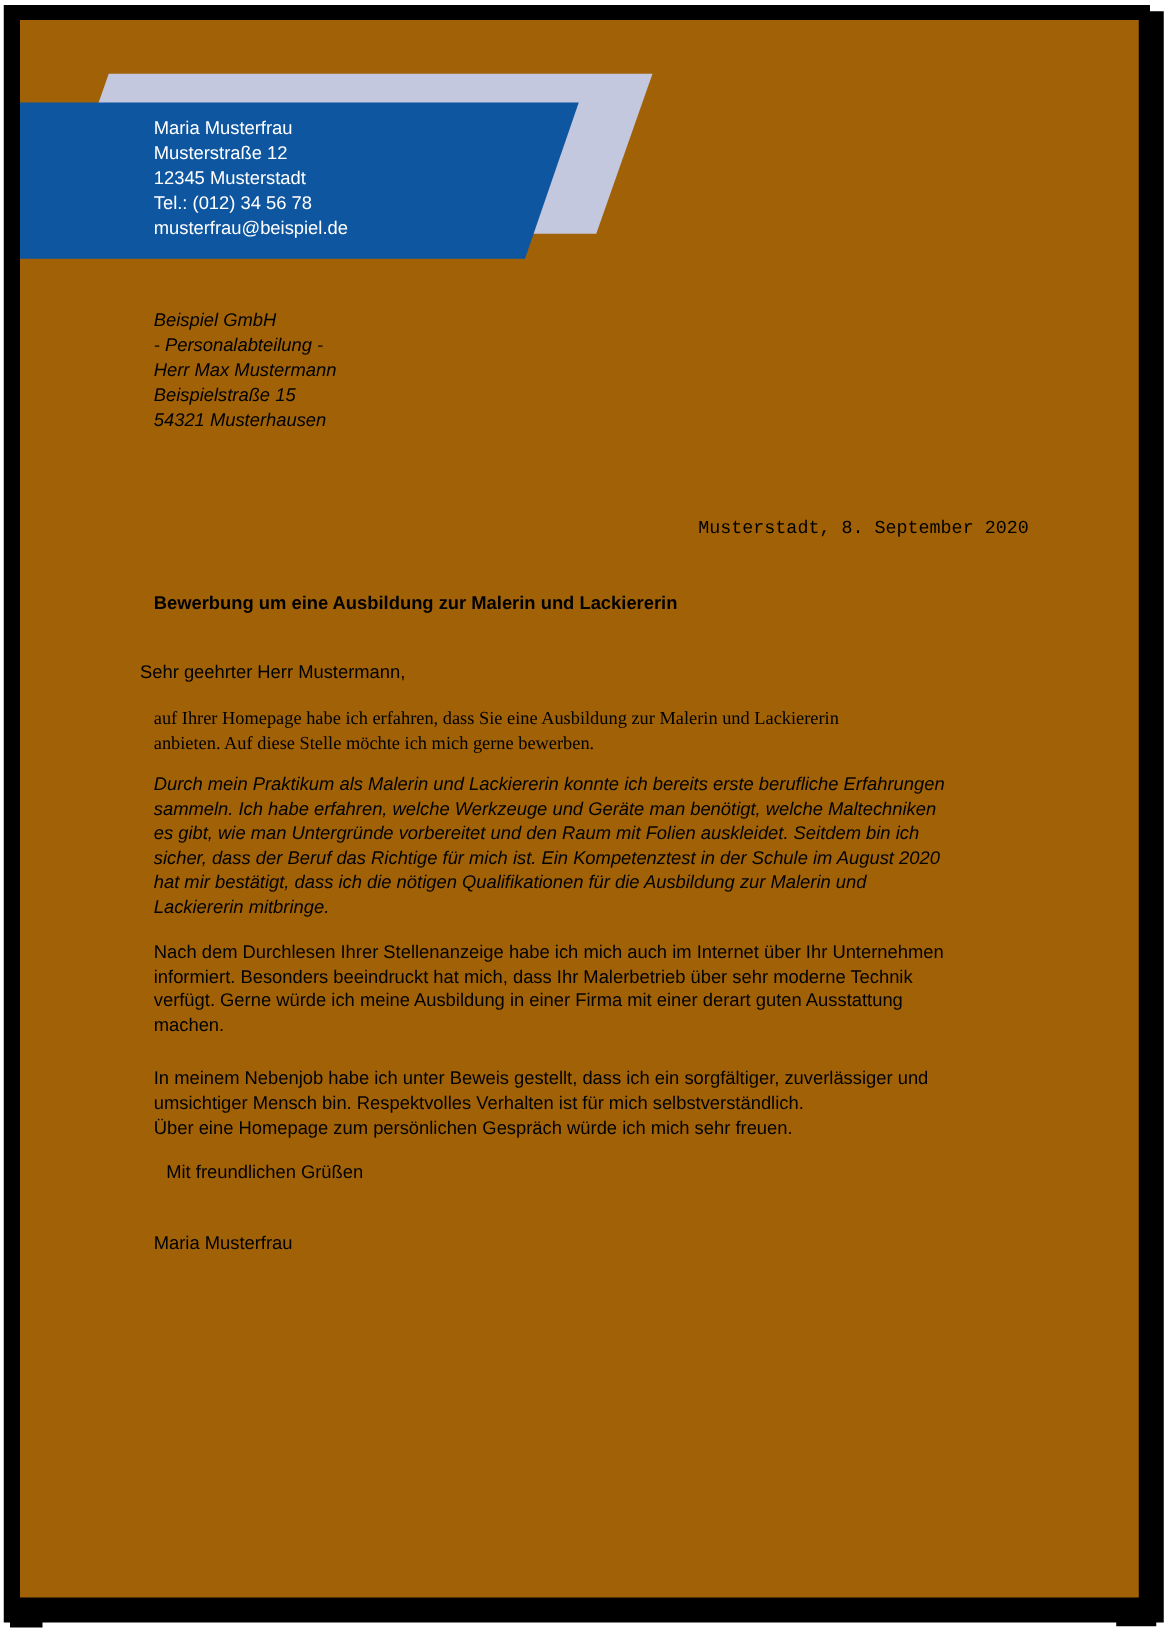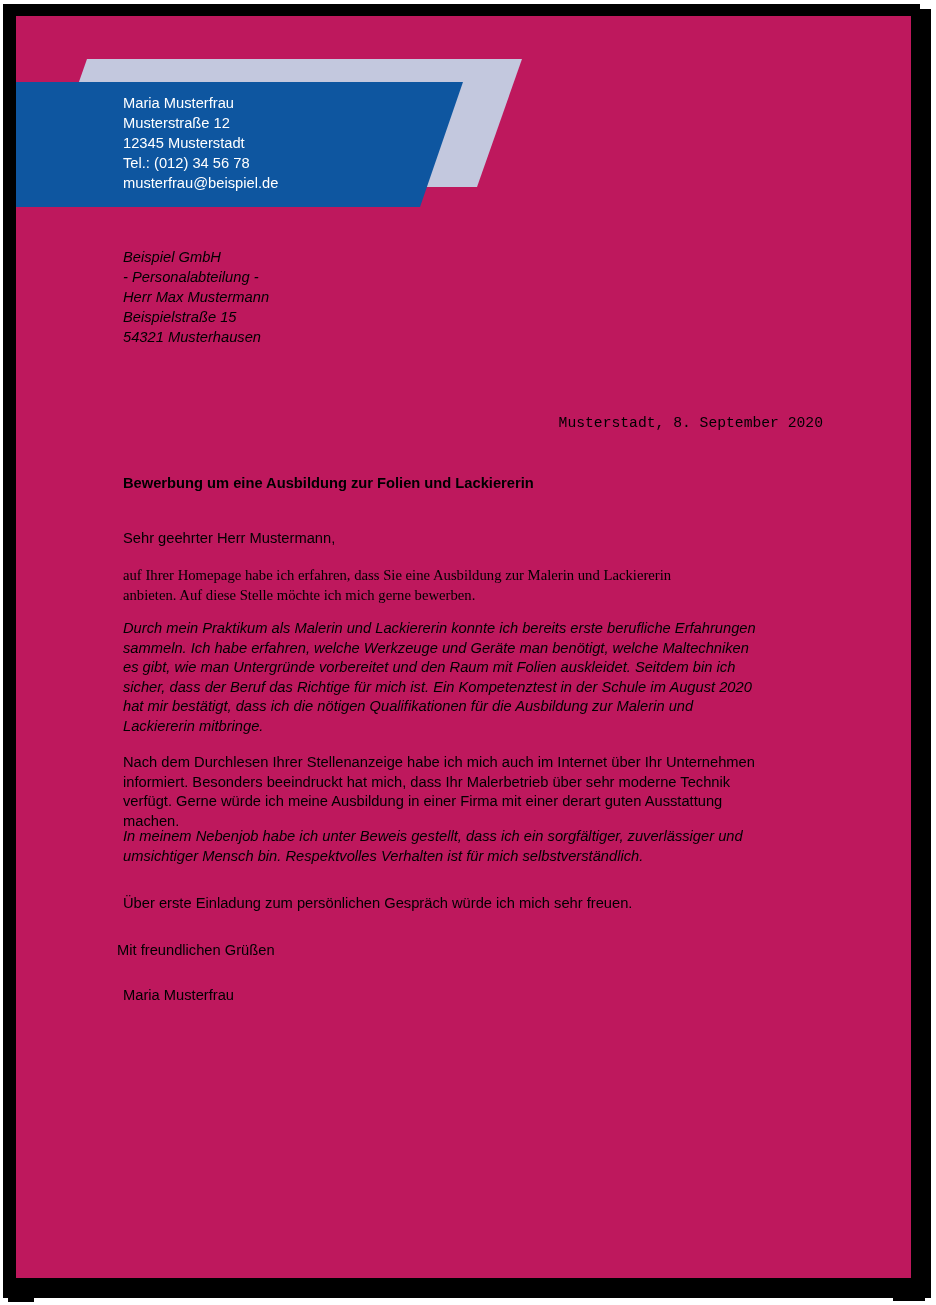--- a/index.html
+++ b/index.html
@@ -19,47 +19,47 @@
     background: #000000;
   }
   .notch-tr { position: absolute; left: 920px; top: 4px; width: 16px; height: 5px; background: #ffffff; }
   .nub-bl { position: absolute; left: 8px; top: 1296px; width: 26px; height: 6px; background: #000000; }
   .nub-br { position: absolute; left: 893px; top: 1296px; width: 32px; height: 5px; background: #000000; }
 
   
   .page {
     position: absolute; left: 16px; top: 16px;
     width: 895px; height: 1262px;
-    background: #be185d;
+    background: #a16207;
     color: #000000;
     font-size: 14.7px;
     line-height: 19.6px;
   }
 
   .banner-svg { position: absolute; left: 0; top: 0; }
 
   .pre { white-space: pre-line; }
 
   .sender-block {
     position: absolute; left: 107px; top: 78px;
     width: 320px;
     color: #ffffff;
     line-height: 19.9px;
   }
   .recipient-block { position: absolute; left: 107px; top: 232px; width: 400px; line-height: 19.9px; font-style: italic; }
   .date-line  { position: absolute; left: 107px; top: 398px; width: 700px; text-align: right; font-family: Liberation Mono, monospace; }
   .subject    { position: absolute; left: 107px; top: 458px; width: 700px; font-weight: bold; }
-  .salutation { position: absolute; left: 107px; top: 513px; width: 700px; }
+  .salutation { position: absolute; left: 96px; top: 513px; width: 700px; }
   .para       { position: absolute; left: 107px; width: 706px; }
   .p1 { top: 550px; font-family: Liberation Serif, serif; }
   .p2 { top: 603px; font-style: italic; }
   .p3 { top: 737px; }
-  .p4 { top: 811px; font-style: italic; }
+  .p4 { top: 838px; }
   .p5 { top: 878px; }
-  .closing    { position: absolute; left: 101px; top: 913px; width: 700px; margin-top: 12px; }
+  .closing    { position: absolute; left: 117px; top: 913px; width: 700px; }
   .signature  { position: absolute; left: 107px; top: 970px; width: 700px; }
 </style>
 </head>
 <body>
 
 <div class="canvas">
 
   <div class="frame"></div>
   <div class="notch-tr"></div>
   <div class="nub-bl"></div>
@@ -79,21 +79,21 @@
 musterfrau@beispiel.de</div>
 
     <div class="recipient-block pre">Beispiel GmbH
 - Personalabteilung -
 Herr Max Mustermann
 Beispielstraße 15
 54321 Musterhausen</div>
 
     <div class="date-line">Musterstadt, 8. September 2020</div>
 
-    <div class="subject">Bewerbung um eine Ausbildung zur Folien und Lackiererin</div>
+    <div class="subject">Bewerbung um eine Ausbildung zur Malerin und Lackiererin</div>
 
     <div class="salutation">Sehr geehrter Herr Mustermann,</div>
 
     <div class="para p1 pre">auf Ihrer Homepage habe ich erfahren, dass Sie eine Ausbildung zur Malerin und Lackiererin
 anbieten. Auf diese Stelle möchte ich mich gerne bewerben.</div>
 
     <div class="para p2 pre">Durch mein Praktikum als Malerin und Lackiererin konnte ich bereits erste berufliche Erfahrungen
 sammeln. Ich habe erfahren, welche Werkzeuge und Geräte man benötigt, welche Maltechniken
 es gibt, wie man Untergründe vorbereitet und den Raum mit Folien auskleidet. Seitdem bin ich
 sicher, dass der Beruf das Richtige für mich ist. Ein Kompetenztest in der Schule im August 2020
@@ -101,20 +101,20 @@
 Lackiererin mitbringe.</div>
 
     <div class="para p3 pre">Nach dem Durchlesen Ihrer Stellenanzeige habe ich mich auch im Internet über Ihr Unternehmen
 informiert. Besonders beeindruckt hat mich, dass Ihr Malerbetrieb über sehr moderne Technik
 verfügt. Gerne würde ich meine Ausbildung in einer Firma mit einer derart guten Ausstattung
 machen.</div>
 
     <div class="para p4 pre">In meinem Nebenjob habe ich unter Beweis gestellt, dass ich ein sorgfältiger, zuverlässiger und
 umsichtiger Mensch bin. Respektvolles Verhalten ist für mich selbstverständlich.</div>
 
-    <div class="para p5 pre">Über erste Einladung zum persönlichen Gespräch würde ich mich sehr freuen.</div>
+    <div class="para p5 pre">Über eine Homepage zum persönlichen Gespräch würde ich mich sehr freuen.</div>
 
     <div class="closing">Mit freundlichen Grüßen</div>
 
     <div class="signature">Maria Musterfrau</div>
 
   </div>
 </div>
 
 </body></html>

